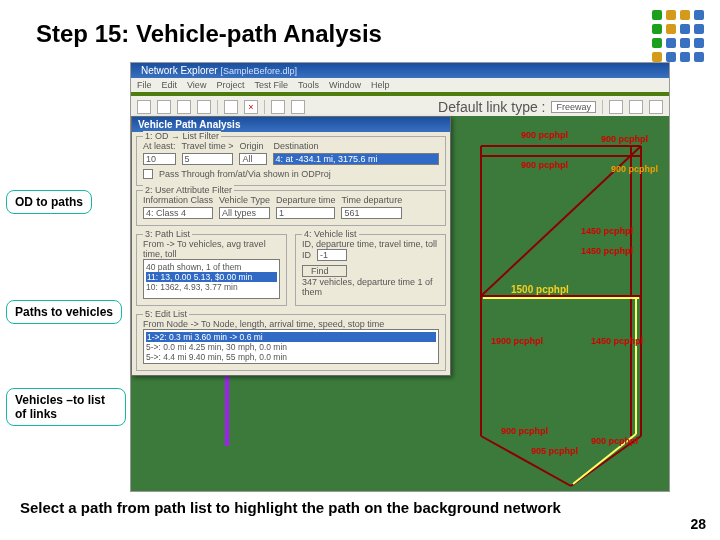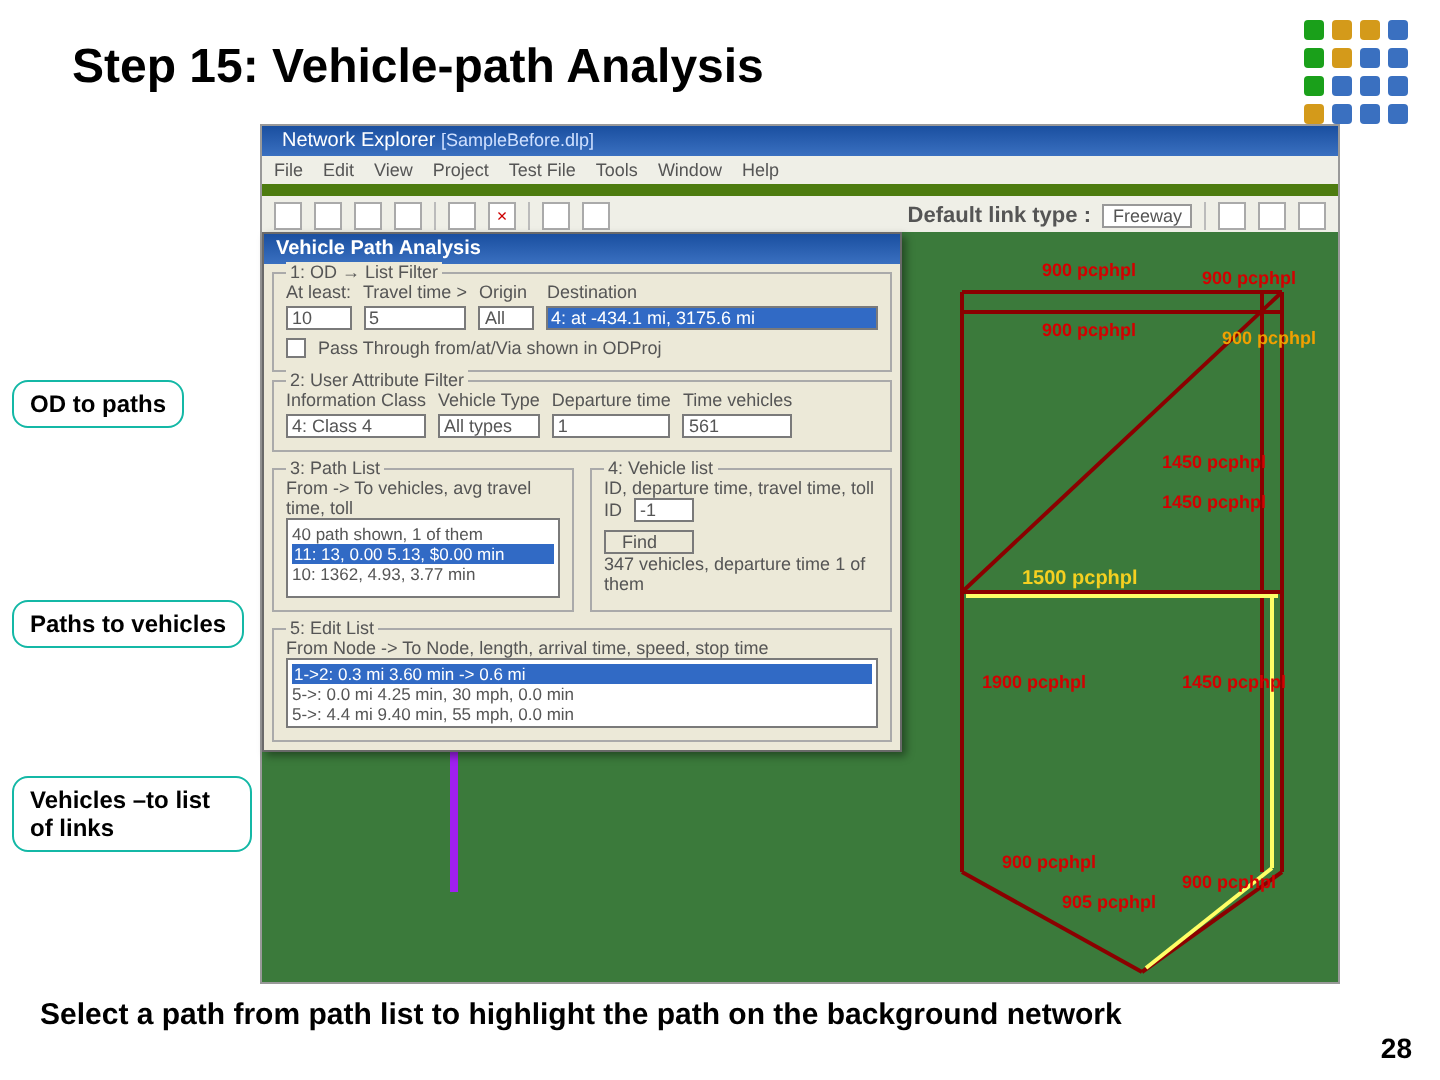--- a/index.html
+++ b/index.html
@@ -4,26 +4,26 @@
 <style>
   * { box-sizing: border-box; }
   body { margin: 0; font-family: Arial, sans-serif; background: #fff; width: 720px; height: 540px; position: relative; overflow: hidden; }
   .slide { width: 720px; height: 540px; position: relative; }
   .title { position: absolute; top: 20px; left: 36px; font-size: 24px; font-weight: bold; color: #000; }
   .dots { position: absolute; top: 10px; right: 16px; display: grid; grid-template-columns: repeat(4, 10px); grid-gap: 4px; }
   .dots span { width: 10px; height: 10px; border-radius: 2px; }
   .screenshot { position: absolute; top: 62px; left: 130px; width: 540px; height: 430px; background: #eceae0; border: 1px solid #999; font-size: 9px; color: #555; }
   .ws-title { background: linear-gradient(#1a4fa0,#3a70c0); color: #fff; padding: 2px 10px; font-size: 10px; }
   .ws-title .tiny { font-size: 9px; color: #cfe0ff; }
-  .menubar { background: #efefe7; padding: 2px 6px; border-bottom: 6px solid #4d7c0f; font-size: 9px; }
+  .menubar { background: #efefe7; padding: 2px 6px; border-bottom: 4px solid #4d7c0f; font-size: 9px; }
   .menubar span { margin-right: 10px; }
   .toolbar { background: #efefe7; padding: 3px 6px; border-bottom: 1px solid #bbb; display: flex; align-items: center; gap: 6px; }
   .tb-btn { width: 14px; height: 14px; background: #fff; border: 1px solid #aaa; display: inline-block; }
   .tb-sep { width: 1px; height: 14px; background: #bbb; }
-  .tb-label { font-size: 11px; font-weight: bold; }
+  .tb-label { font-size: 14px; }
   .tb-drop { background: #fff; border: 1px solid #999; padding: 0 4px; font-size: 9px; }
   .canvas { position: absolute; top: 53px; left: 0; right: 0; bottom: 0; background: #3b7a3b; }
   .red { color: #d40000; font-weight: bold; font-size: 9px; position: absolute; }
   .dialog { position: absolute; top: 0; left: 0; width: 320px; background: #ece9d8; border: 1px solid #6a6a6a; box-shadow: 2px 2px 4px rgba(0,0,0,.4); font-size: 9px; }
   .dlg-title { background: linear-gradient(#1a4fa0,#3a70c0); color: #fff; padding: 2px 6px; font-size: 10px; font-weight: bold; }
   .grp { border: 1px solid #aaa; margin: 4px; padding: 4px 6px 6px 6px; background: #ece9d8; position: relative; }
   .grp-title { position: absolute; top: -6px; left: 6px; background: #ece9d8; padding: 0 2px; font-size: 9px; }
   .row { display: flex; gap: 6px; align-items: center; flex-wrap: wrap; }
   .col { display: flex; flex-direction: column; gap: 2px; }
   .lbl { font-size: 9px; }
@@ -162,21 +162,21 @@
               </div>
             <div class="col">
                 <span class="lbl">Vehicle Type</span>
                 <span class="inp" style="min-width:50px">All types</span>
               </div>
             <div class="col">
                 <span class="lbl">Departure time</span>
                 <span class="inp">1</span>
               </div>
             <div class="col">
-                <span class="lbl">Time vehicles</span>
+                <span class="lbl">Time departure</span>
                 <span class="inp">561</span>
               </div>
           </div>
         </div>
 
         <div style="display:flex;gap:0">
           <div class="grp" style="flex:1">
             <span class="grp-title">3: Path List</span>
             <div class="lbl">From -&gt; To vehicles, avg travel time, toll</div>
             <div class="box" style="height:40px">

